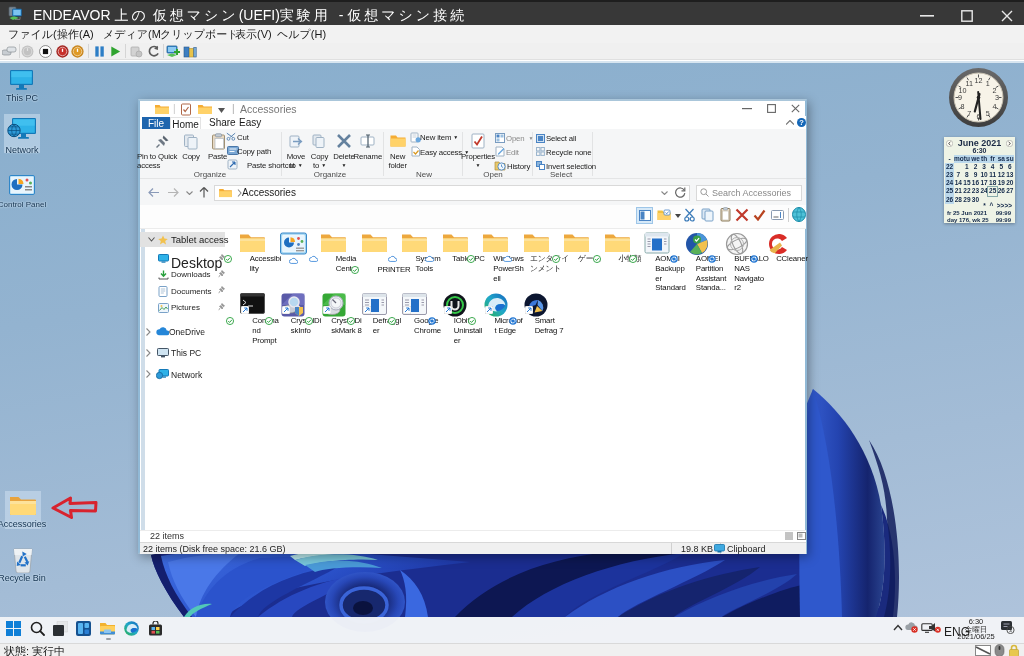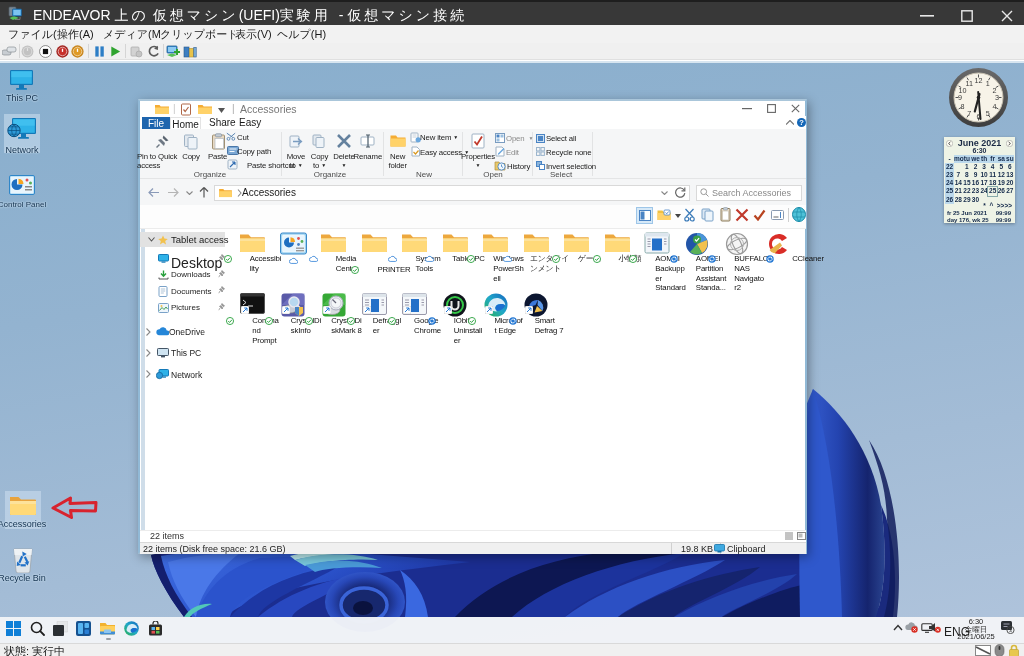--- a/index.html
+++ b/index.html
@@ -898,21 +898,21 @@
           <div>BUFFALO<br>NAS<br>Navigato<br>r2</div>
         </div>
       </div>
 <div class="abs" style="left:618.5px;top:131px;width:41px">
 <div class="abs" style="left:7.0px;top:0">
           <svg width="24" height="24" viewBox="0 0 24 24">
 <path d="M21 6 A10 10 0 1 0 21 18 L16 15 A5.5 5.5 0 1 1 16 9 Z" fill="#d92d27"></path>
 <path d="M4 19 L13 10 l2.5 2.5 L10 21 q-3 1.5 -6 -2 Z" fill="#e8b44c" transform="rotate(10 10 16)"></path>
           </svg>
         </div>
-        <div class="abs flab" style="left:16px;top:22px;width:41px">
+        <div class="abs flab" style="left:0;top:22px;width:41px">
           <svg width="8" height="8" viewBox="0 0 9 9" style="flex:0 0 auto;margin-top:0.5px">
             <circle cx="4.5" cy="4.5" r="4.2" fill="#2478d4"></circle>
             <path d="M2.2 5.4 a2.4 2.4 0 0 1 4 -2.4 M6.8 3.6 a2.4 2.4 0 0 1 -4 2.4" stroke="#fff" stroke-width=".9" fill="none"></path>
             <path d="M6.6 1.8 l.4 1.9 -1.9 -.3 Z M2.4 7.2 l-.4 -1.9 1.9 .3 Z" fill="#fff"></path>
           </svg>
           <div>CCleaner</div>
         </div>
       </div>
 <div class="abs" style="left:92.0px;top:192px;width:41px">
 <div class="abs" style="left:8.0px;top:0">

